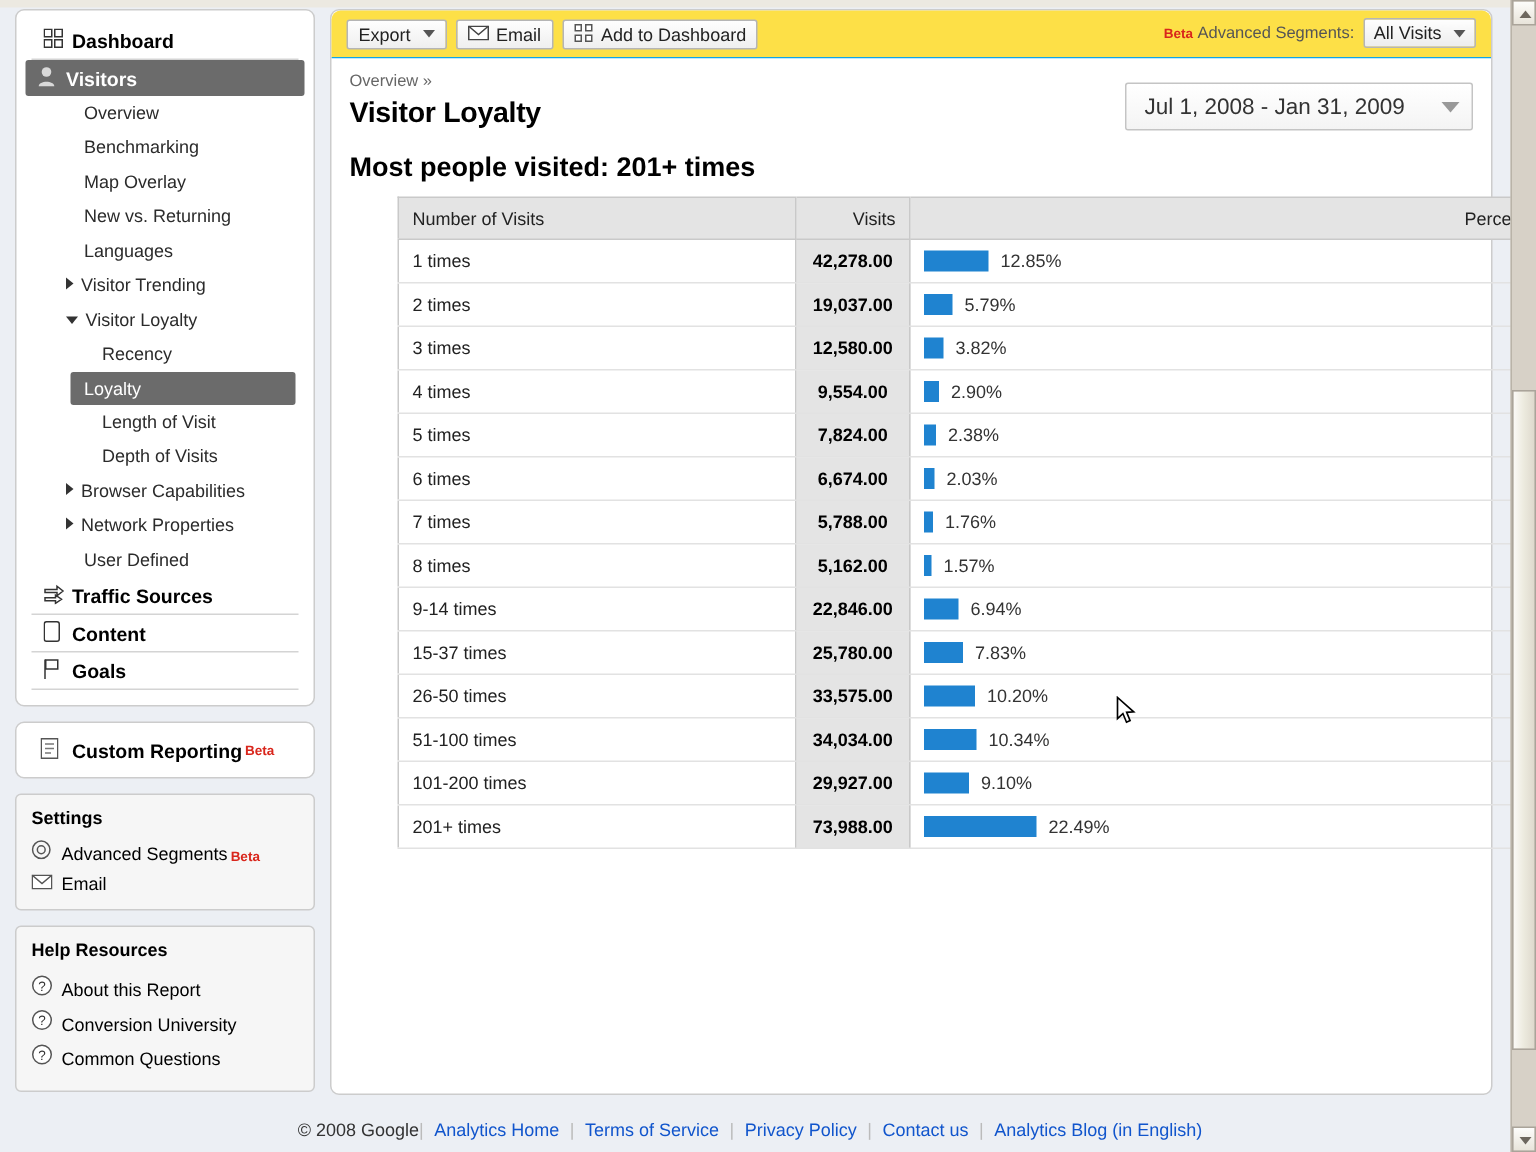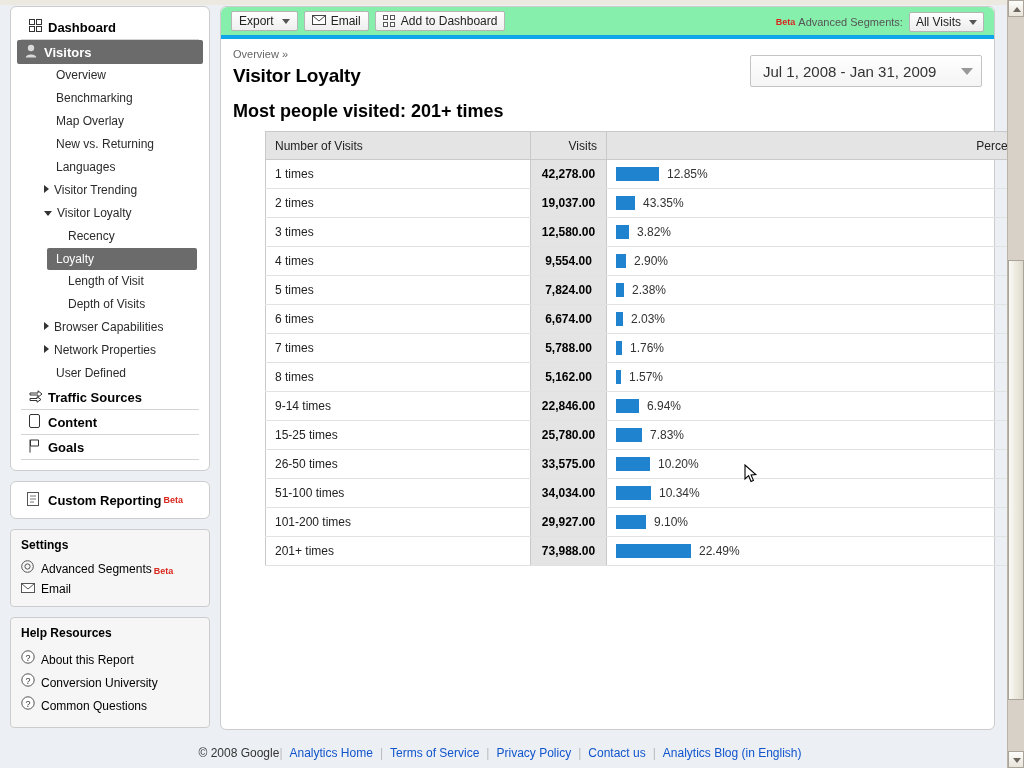--- a/index.html
+++ b/index.html
@@ -157,22 +157,22 @@
   #main {
     position: absolute; left: 220px; top: 6px;
     width: 775px; height: 724px;
     background: #fff;
     border: 1px solid #ccc;
     border-radius: 6px;
     box-sizing: border-box;
   }
   #toolbar {
     height: 32px;
-    background: #86efac;
-    border-bottom: 4px solid #0ea5e9;
+    background: #fde047;
+    border-bottom: 1px solid #0ea5e9;
     border-radius: 6px 6px 0 0;
     display: flex; align-items: center;
     padding: 0 10px;
     box-sizing: border-box;
     position: relative;
   }
   .tbtn {
     height: 20px;
     background: linear-gradient(#fefefe,#efefef);
     border: 1px solid #b5b5b5;
@@ -471,21 +471,21 @@
                   <span class="barlabel">12.85%</span>
                 </div>
               </td>
             </tr>
             <tr>
               <td class="c-label">2 times</td>
               <td class="c-visits">19,037.00</td>
               <td class="c-pct">
                 <div class="barwrap">
                   <span class="bar" style="background: rgb(31, 131, 208); width: 19px;"></span>
-                  <span class="barlabel">43.35%</span>
+                  <span class="barlabel">5.79%</span>
                 </div>
               </td>
             </tr>
             <tr>
               <td class="c-label">3 times</td>
               <td class="c-visits">12,580.00</td>
               <td class="c-pct">
                 <div class="barwrap">
                   <span class="bar" style="background: rgb(31, 131, 208); width: 13px;"></span>
                   <span class="barlabel">3.82%</span>
@@ -546,21 +546,21 @@
               <td class="c-label">9-14 times</td>
               <td class="c-visits">22,846.00</td>
               <td class="c-pct">
                 <div class="barwrap">
                   <span class="bar" style="background: rgb(31, 131, 208); width: 23px;"></span>
                   <span class="barlabel">6.94%</span>
                 </div>
               </td>
             </tr>
             <tr>
-              <td class="c-label">15-25 times</td>
+              <td class="c-label">15-37 times</td>
               <td class="c-visits">25,780.00</td>
               <td class="c-pct">
                 <div class="barwrap">
                   <span class="bar" style="background: rgb(31, 131, 208); width: 26px;"></span>
                   <span class="barlabel">7.83%</span>
                 </div>
               </td>
             </tr>
             <tr>
               <td class="c-label">26-50 times</td>

